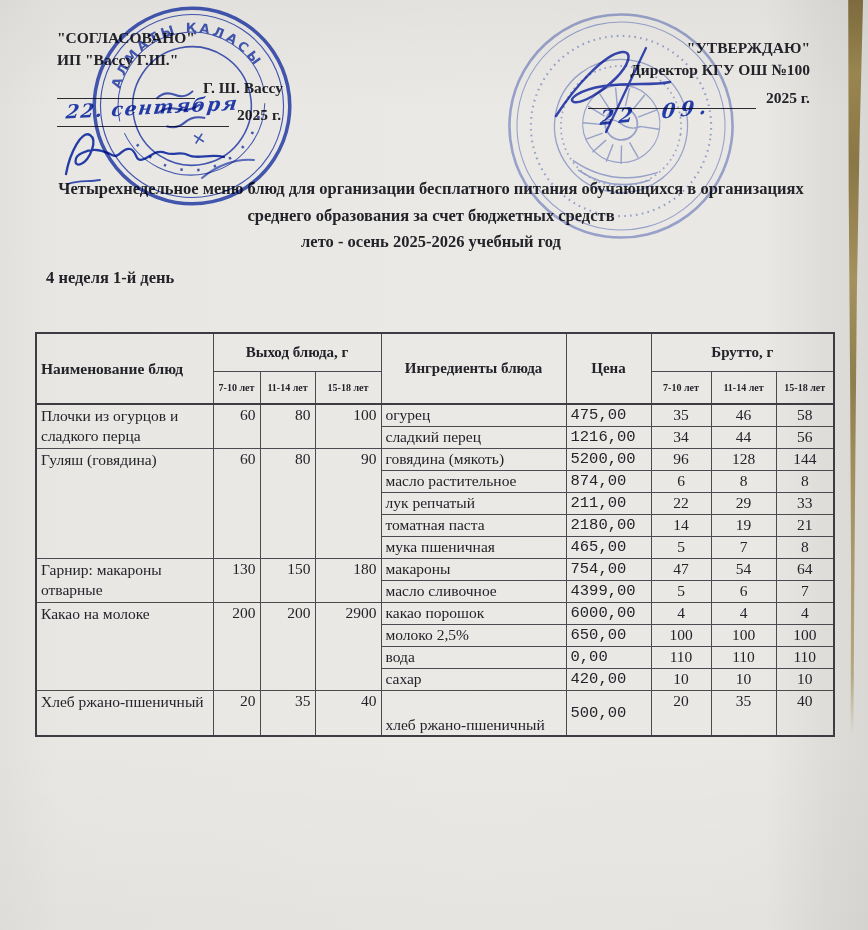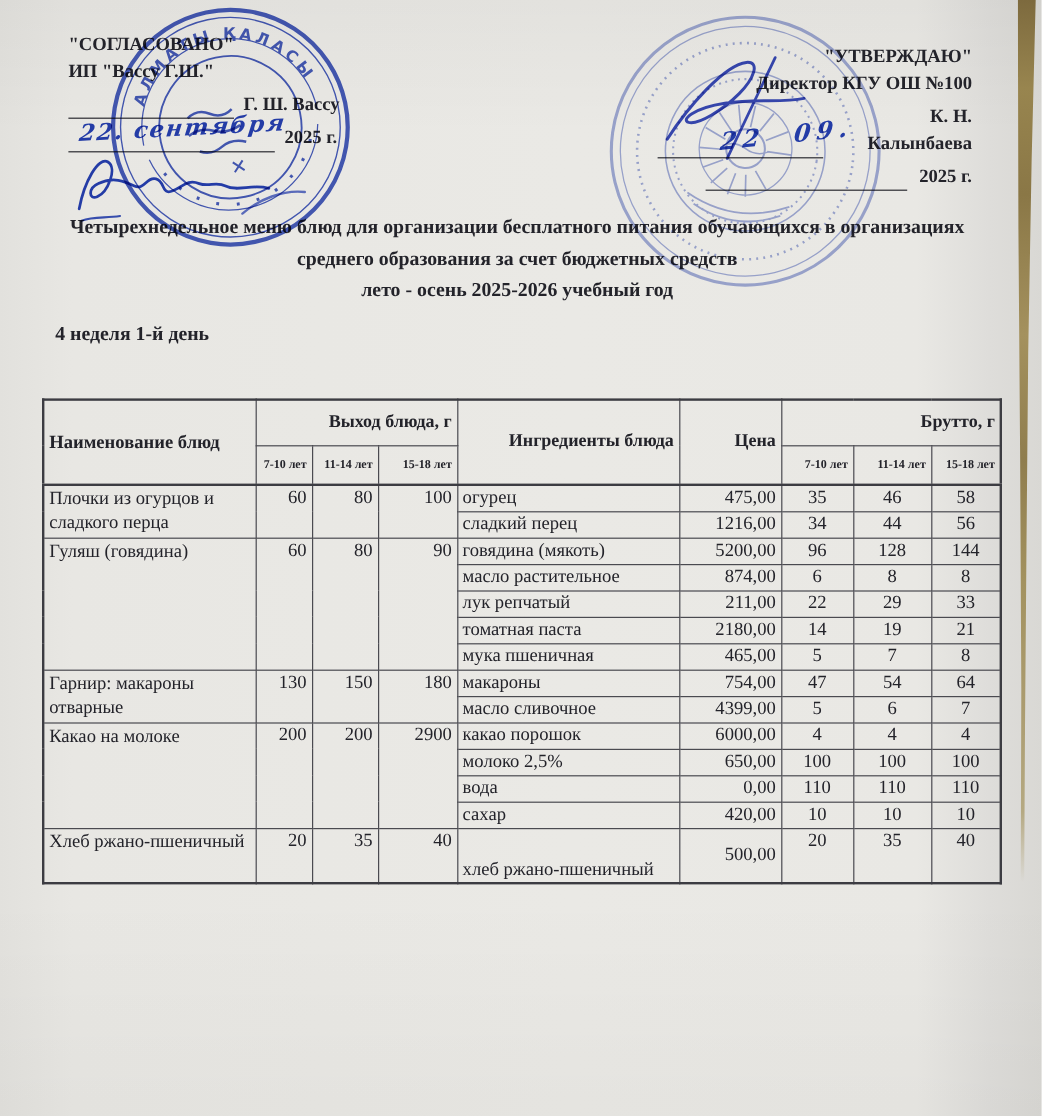--- a/index.html
+++ b/index.html
@@ -42,31 +42,31 @@
     font-family:"DejaVu Serif", serif;font-style:italic;font-weight:bold;}
   .hw-left{left:66px;top:96px;font-size:19px;letter-spacing:1.5px;transform:rotate(-3deg) skewX(-10deg);}
   .hw-right{left:600px;top:100px;font-size:20px;letter-spacing:5px;word-spacing:12px;transform:rotate(-6deg) skewX(-12deg);}
   
   table.menu{position:absolute;left:35px;top:332px;z-index:2;border-collapse:collapse;
     width:798px;table-layout:fixed;font-size:15.5px;
     border:2px solid #3c3c42;}
   table.menu th,table.menu td{border:1px solid #4a4a50;padding:1px 4px;overflow:hidden;}
   thead tr.h1{height:38px;}
   thead tr.h2{height:33px;}
-  thead th{font-weight:bold;font-size:15px;text-align:right;vertical-align:middle;}
+  thead th{font-weight:bold;font-size:15px;text-align:center;vertical-align:middle;}
   thead tr.h2 th{font-size:10px;}
   thead{border-bottom:2px solid #3c3c42;}
   th.h-name{text-align:left;padding-left:6px;font-size:15.5px;}
   tbody tr{height:22px;}
   tbody tr.tall{height:46px;margin-top:28px;}
   td.dish{text-align:left;vertical-align:top;padding-left:5px;line-height:1.32;}
   td.portion{text-align:right;vertical-align:top;}
   td.ingredient{text-align:left;padding-left:5px;vertical-align:middle;}
   td.ingredient.vbottom{vertical-align:bottom;}
-  td.price{text-align:right;padding-right:22px;vertical-align:middle;}
+  td.price{padding-right:22px;vertical-align:middle;font-family:Liberation Mono, monospace;}
   td.brutto{text-align:center;vertical-align:middle;}
   td.brutto.vtop{vertical-align:top;}
 </style>
 </head>
 <body>
 
 <div class="page">
   <div class="shade"></div>
   <div class="wood"></div>
 
@@ -79,24 +79,20 @@
     </div>
     <div class="hline">
       <span class="rule w170"></span>
       <span>2025 г.</span>
     </div>
   </div>
 
   <div class="hdr hdr-right">
     <div>"УТВЕРЖДАЮ"</div>
     <div>Директор КГУ ОШ №100</div>
-    <div class="hline">
-      <span class="rule w150"></span>
-      <span>К. Н. Калынбаева</span>
-    </div>
     <div class="hline">
       <span class="rule w168"></span>
       <span>2025 г.</span>
     </div>
   </div>
 
   <div class="hw hw-left">22. сентября</div>
   <div class="hw hw-right">22 09.</div>
 
   <svg class="ink stamp-left" width="208" height="208" viewBox="0 0 200 200">

